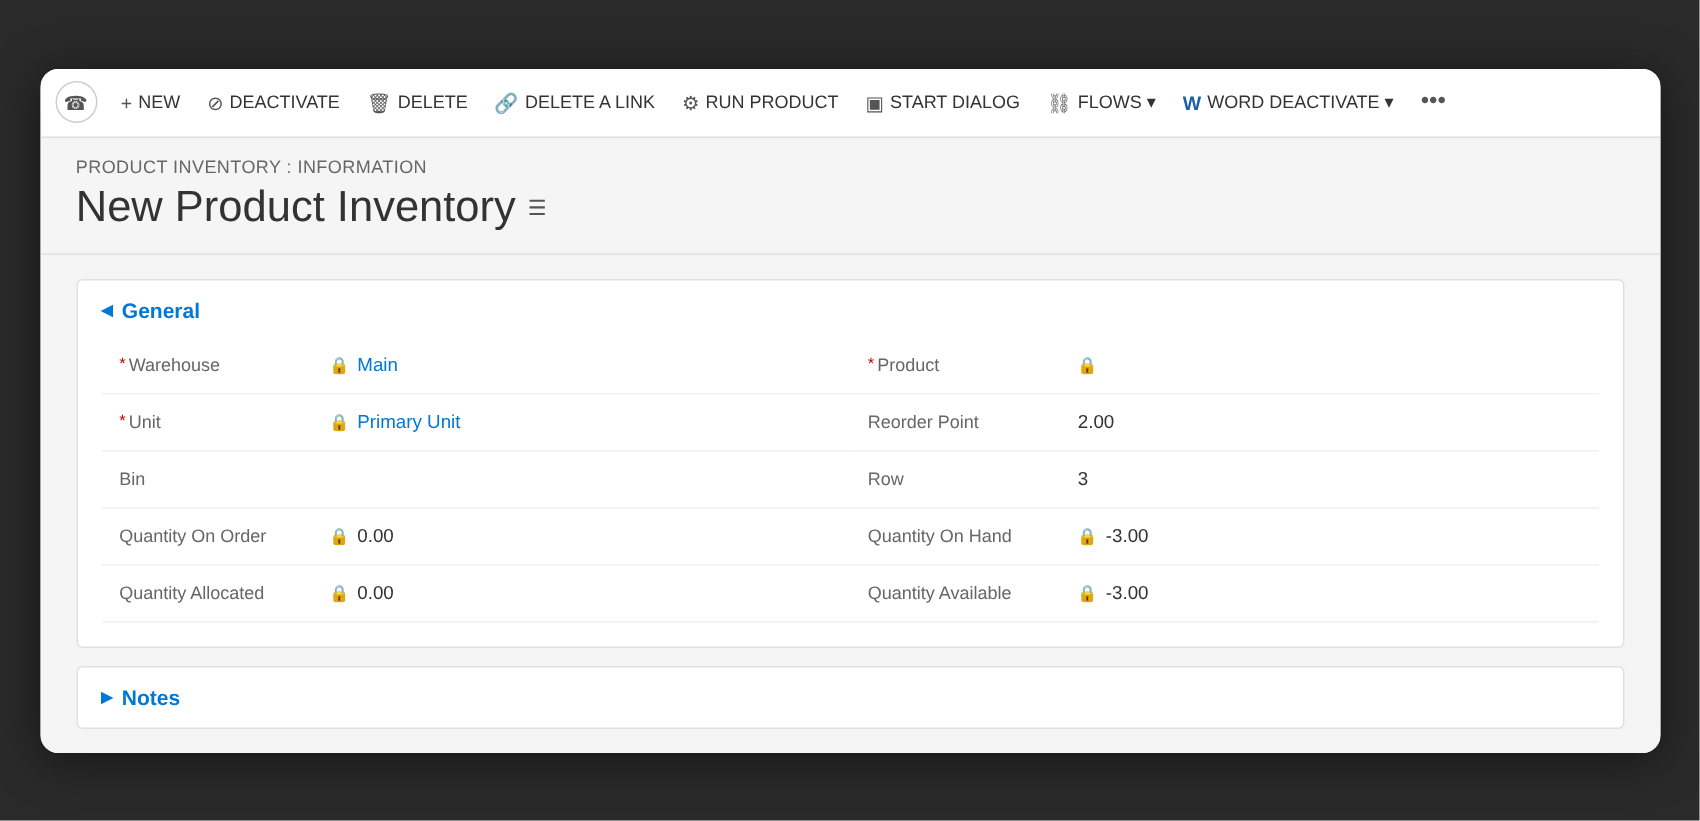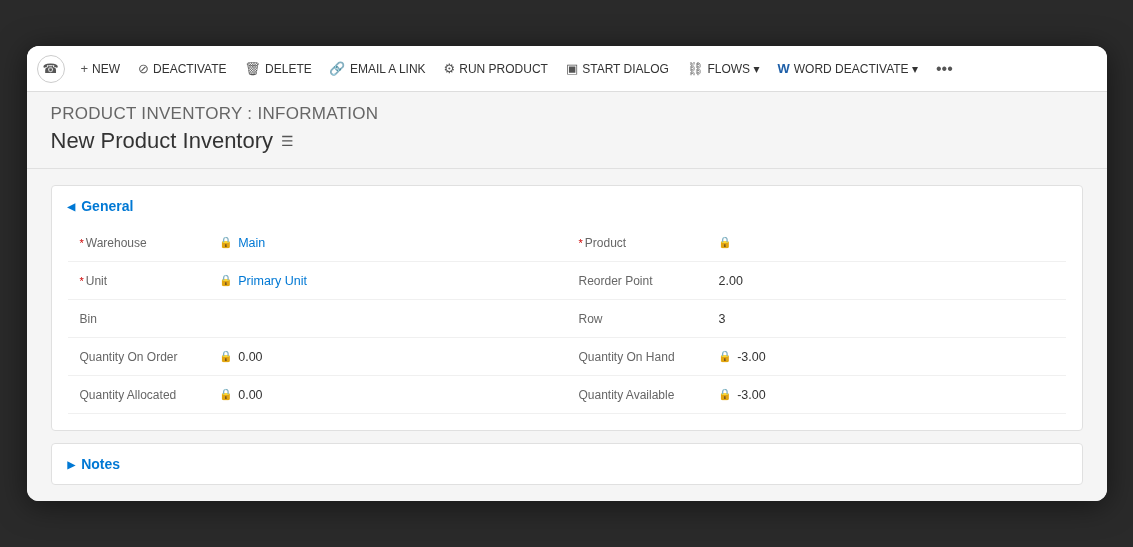--- a/index.html
+++ b/index.html
@@ -64,33 +64,33 @@
       cursor: pointer;
       border-radius: 3px;
     }
     
     .page-header {
       background: #f5f5f5;
       padding: 12px 24px 14px 24px;
       border-bottom: 1px solid #e0e0e0;
     }
     .breadcrumb {
-      font-size: 17px;
+      font-size: 12px;
       color: #666;
       text-transform: uppercase;
       margin-bottom: 4px;
       letter-spacing: 0.3px;
     }
     .page-title-row {
       display: flex;
       align-items: center;
       gap: 8px;
     }
     .page-title {
-      font-size: 22px;
+      font-size: 29px;
       font-weight: 300;
       color: #333;
     }
     .page-title-icon {
       font-size: 14px;
       color: #555;
       cursor: pointer;
     }
     
     .content-area {
@@ -201,21 +201,21 @@
       <span>DEACTIVATE</span>
     </button>
 
     <button class="toolbar-btn">
       <span class="btn-icon">🗑</span>
       <span>DELETE</span>
     </button>
 
     <button class="toolbar-btn">
       <span class="btn-icon">🔗</span>
-      <span>EMAIL A LINK</span>
+      <span>DELETE A LINK</span>
     </button>
 
     <button class="toolbar-btn">
       <span class="btn-icon">⚙</span>
       <span>RUN PRODUCT</span>
     </button>
 
     <button class="toolbar-btn">
       <span class="btn-icon">▣</span>
       <span>START DIALOG</span>

